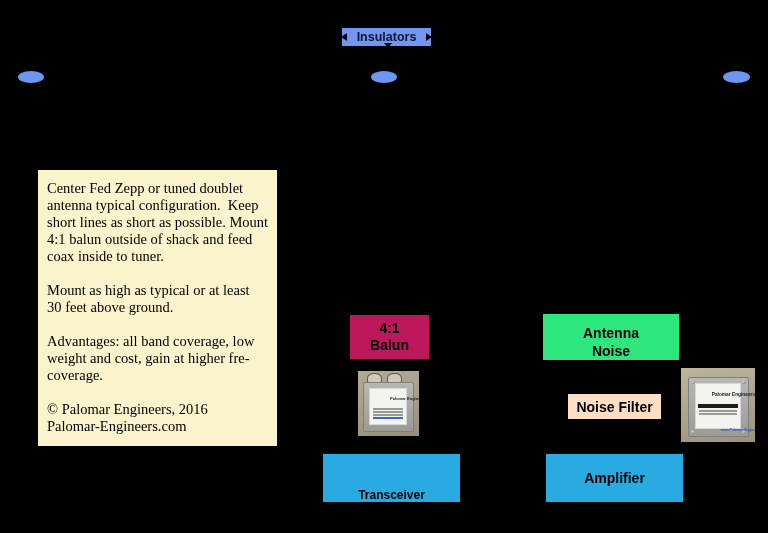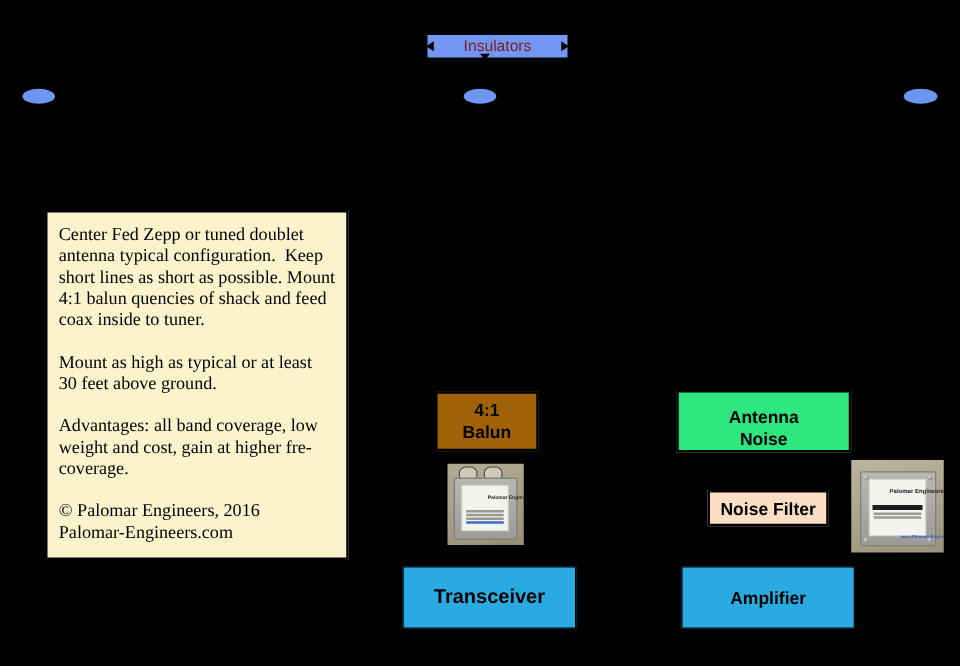--- a/index.html
+++ b/index.html
@@ -1,23 +1,23 @@
 <!DOCTYPE html>
 <html><head>
 <meta charset="utf-8">
 <style>
   html,body{margin:0;padding:0;background:#000;}
   #canvas{position:relative;width:768px;height:533px;background:#000;overflow:hidden;
           font-family:"Liberation Sans",sans-serif;}
   .abs{position:absolute;}
 
   
-  .ins-label{left:342px;top:28px;width:112px;height:18px;background:#7396F2;
+  .ins-label{left:342px;top:28px;width:89px;height:18px;background:#7396F2;
     display:flex;align-items:center;justify-content:center;
-    font-weight:normal;font-size:12.5px;color:#7f1d1d;}
+    font-weight:bold;font-size:12.5px;color:#0f172a;}
   .ins-label .arrow-left{position:absolute;left:-1px;top:5px;width:0;height:0;
     border-top:4px solid transparent;border-bottom:4px solid transparent;border-right:6px solid #000;}
   .ins-label .arrow-right{position:absolute;right:-1px;top:5px;width:0;height:0;
     border-top:4px solid transparent;border-bottom:4px solid transparent;border-left:6px solid #000;}
   .ins-label .arrow-down{position:absolute;left:42px;bottom:-2px;width:0;height:0;
     border-left:4px solid transparent;border-right:4px solid transparent;border-top:5px solid #000;}
 
   
   .ellipse{height:12px;border-radius:50%;background:#6D96F0;}
   .ell-left{left:18px;top:71px;width:26px;}
@@ -31,21 +31,21 @@
   .note .ln{line-height:17px;white-space:pre;}
   .note .ln.blank{line-height:17px;}
 
   
   .cbox{border:2px solid #000;box-sizing:border-box;display:flex;flex-direction:column;
     align-items:center;justify-content:center;font-weight:bold;color:#000;text-align:center;}
   .cbox .ln{line-height:1.25;}
   .balun-box{left:348px;top:313px;width:83px;height:48px;font-size:14px;}
   .tuner-box{left:541px;top:312px;width:140px;height:50px;font-size:14px;}
   .noise-box{left:566px;top:392px;width:97px;height:29px;font-size:14px;}
-  .trx-box{left:322px;top:453px;width:139px;height:50px;font-size:16px;border-width:1px;}
+  .trx-box{left:322px;top:453px;width:139px;height:50px;font-size:12px;border-width:1px;justify-content:flex-end;}
   .amp-box{left:545px;top:453px;width:139px;height:50px;font-size:14px;border-width:1px;}
 
   
   .photo{overflow:hidden;}
   .photo1{left:358px;top:371px;width:61px;height:65px;
     background:linear-gradient(165deg,#b3aa93 0%,#a59c85 60%,#988f78 100%);}
   .photo2{left:681px;top:368px;width:74px;height:74px;
     background:linear-gradient(165deg,#bdb49e 0%,#aaa18b 60%,#9c937d 100%);}
   .enclosure{position:absolute;background:linear-gradient(180deg,#b7b8b4,#9b9c98);
     border:1px solid #7e7f7b;border-radius:2px;}
@@ -84,35 +84,35 @@
   </div>
 
   <div class="abs ellipse ell-left" style="background: rgb(109, 150, 240);"></div>
   <div class="abs ellipse ell-center" style="background: rgb(109, 150, 240);"></div>
   <div class="abs ellipse ell-right" style="background: rgb(109, 150, 240);"></div>
 
   <div class="abs note" style="background: rgb(250, 243, 204);">
       <div class="ln">Center Fed Zepp or tuned doublet</div>
       <div class="ln">antenna typical configuration.  Keep</div>
       <div class="ln">short lines as short as possible. Mount</div>
-      <div class="ln">4:1 balun quencies of shack and feed</div>
+      <div class="ln">4:1 balun outside of shack and feed</div>
       <div class="ln">coax inside to tuner.</div>
       <div class="ln blank">&nbsp;</div>
       <div class="ln">Mount as high as typical or at least</div>
       <div class="ln">30 feet above ground.</div>
       <div class="ln blank">&nbsp;</div>
       <div class="ln">Advantages: all band coverage, low</div>
       <div class="ln">weight and cost, gain at higher fre-</div>
       <div class="ln">coverage.</div>
       <div class="ln blank">&nbsp;</div>
       <div class="ln">© Palomar Engineers, 2016</div>
       <div class="ln">Palomar-Engineers.com</div>
     </div>
 
-  <div class="abs cbox balun-box" style="background: #a16207;">
+  <div class="abs cbox balun-box" style="background: #be185d;">
       <div class="ln">4:1</div>
       <div class="ln">Balun</div>
     </div>
 
   <div class="abs photo photo1">
     <span class="wingnut wn1"></span>
     <span class="wingnut wn2"></span>
     <div class="enclosure">
       <div class="plabel">
         <span class="brand">Palomar

